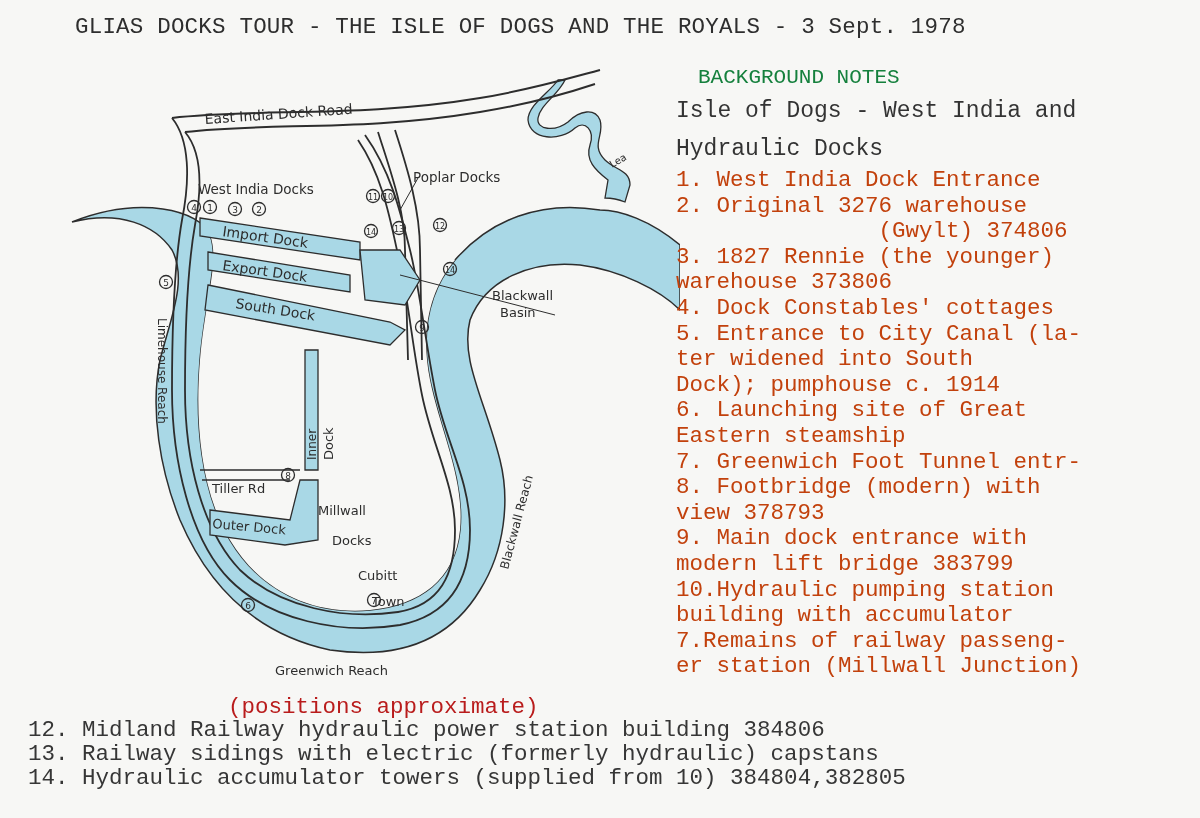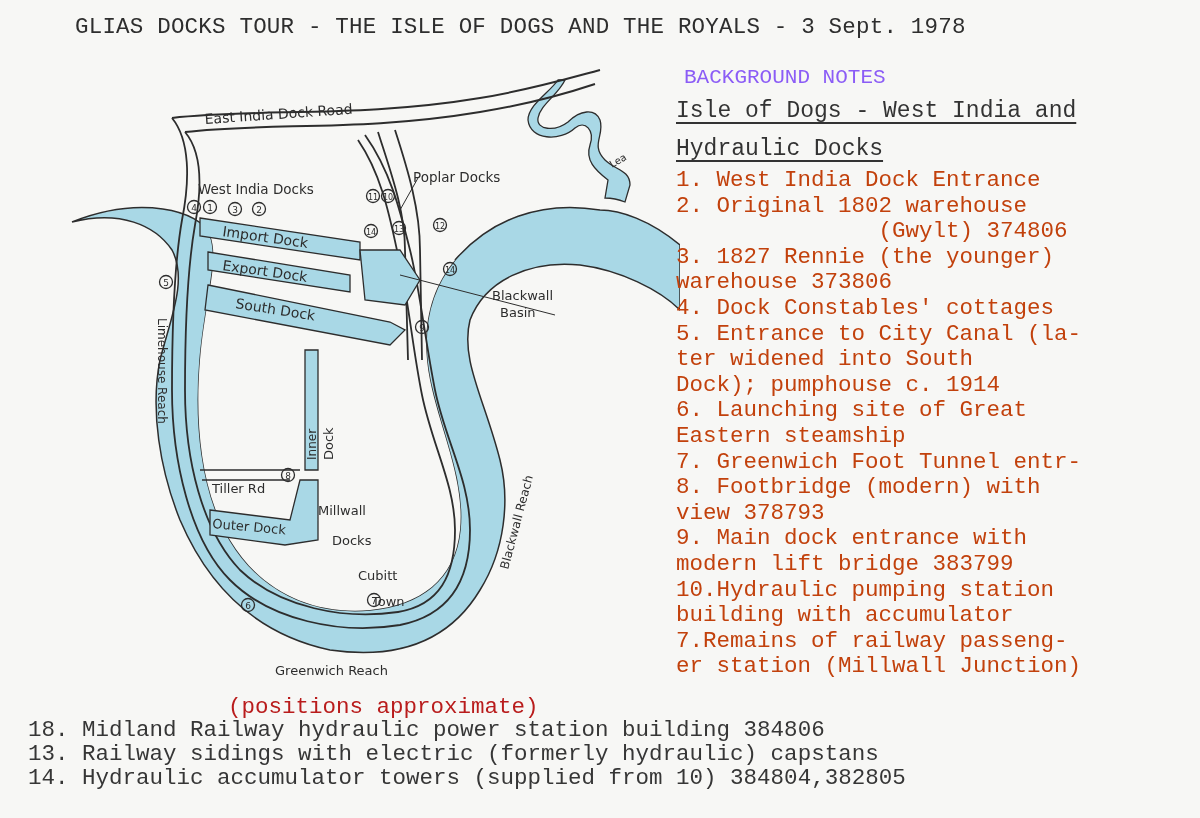--- a/index.html
+++ b/index.html
@@ -11,24 +11,24 @@
       color: #3a3a3a;
     }
     .page { position: absolute; inset: 0; }
     .title {
       position: absolute; left: 75px; top: 14px;
       font-size: 22.5px; letter-spacing: 0.2px; color: #2e2e2e;
       white-space: nowrap;
     }
     .notes { position: absolute; left: 676px; top: 64px; width: 520px; }
     .notes .heading {
-      font-size: 21px; color: #8b5cf6; margin-left: 8px; line-height: 28px; margin-top: 0;
+      font-size: 21px; color: #15803d; margin-left: 22px; line-height: 28px; margin-top: 0;
     }
     .notes .subhead {
-      font-size: 23px; color: #333; text-decoration: underline;
+      font-size: 23px; color: #333; 
       text-underline-offset: 5px; line-height: 38px;
     }
     .notes .item { font-size: 22.5px; line-height: 25.6px; color: #c2410c; white-space: pre; }
     .map { position: absolute; left: 60px; top: 60px; width: 620px; height: 640px; }
     .map-label { font-family: "DejaVu Sans", sans-serif; fill: #2d2d2d; }
     .caption {
       position: absolute; left: 228px; top: 694px; font-size: 22.5px; color: #b91c1c;
       white-space: nowrap;
     }
     .footer { position: absolute; left: 28px; top: 718px; }
@@ -150,21 +150,21 @@
           <text x="314" y="544" font-size="9" text-anchor="middle" class="map-label">7</text>
         </g>
     </g>
   </svg>
 
   <div class="notes">
     <div class="heading">BACKGROUND NOTES</div>
     <div class="subhead">Isle of Dogs - West India and</div>
     <div class="subhead">Hydraulic Docks</div>
     <div class="item">1. West India Dock Entrance</div>
-    <div class="item">2. Original 1802 warehouse</div>
+    <div class="item">2. Original 3276 warehouse</div>
     <div class="item">               (Gwylt) 374806</div>
     <div class="item">3. 1827 Rennie (the younger)</div>
     <div class="item">warehouse 373806</div>
     <div class="item">4. Dock Constables' cottages</div>
     <div class="item">5. Entrance to City Canal (la-</div>
     <div class="item">ter widened into South</div>
     <div class="item">Dock); pumphouse c. 1914</div>
     <div class="item">6. Launching site of Great</div>
     <div class="item">Eastern steamship</div>
     <div class="item">7. Greenwich Foot Tunnel entr-</div>
@@ -174,17 +174,17 @@
     <div class="item">modern lift bridge 383799</div>
     <div class="item">10.Hydraulic pumping station</div>
     <div class="item">building with accumulator</div>
     <div class="item">7.Remains of railway passeng-</div>
     <div class="item">er station (Millwall Junction)</div>
   </div>
 
   <div class="caption">(positions approximate)</div>
 
   <div class="footer">
-    <div class="item">18. Midland Railway hydraulic power station building 384806</div>
+    <div class="item">12. Midland Railway hydraulic power station building 384806</div>
     <div class="item">13. Railway sidings with electric (formerly hydraulic) capstans</div>
     <div class="item">14. Hydraulic accumulator towers (supplied from 10) 384804,382805</div>
   </div>
 </div>
 
 </body></html>

